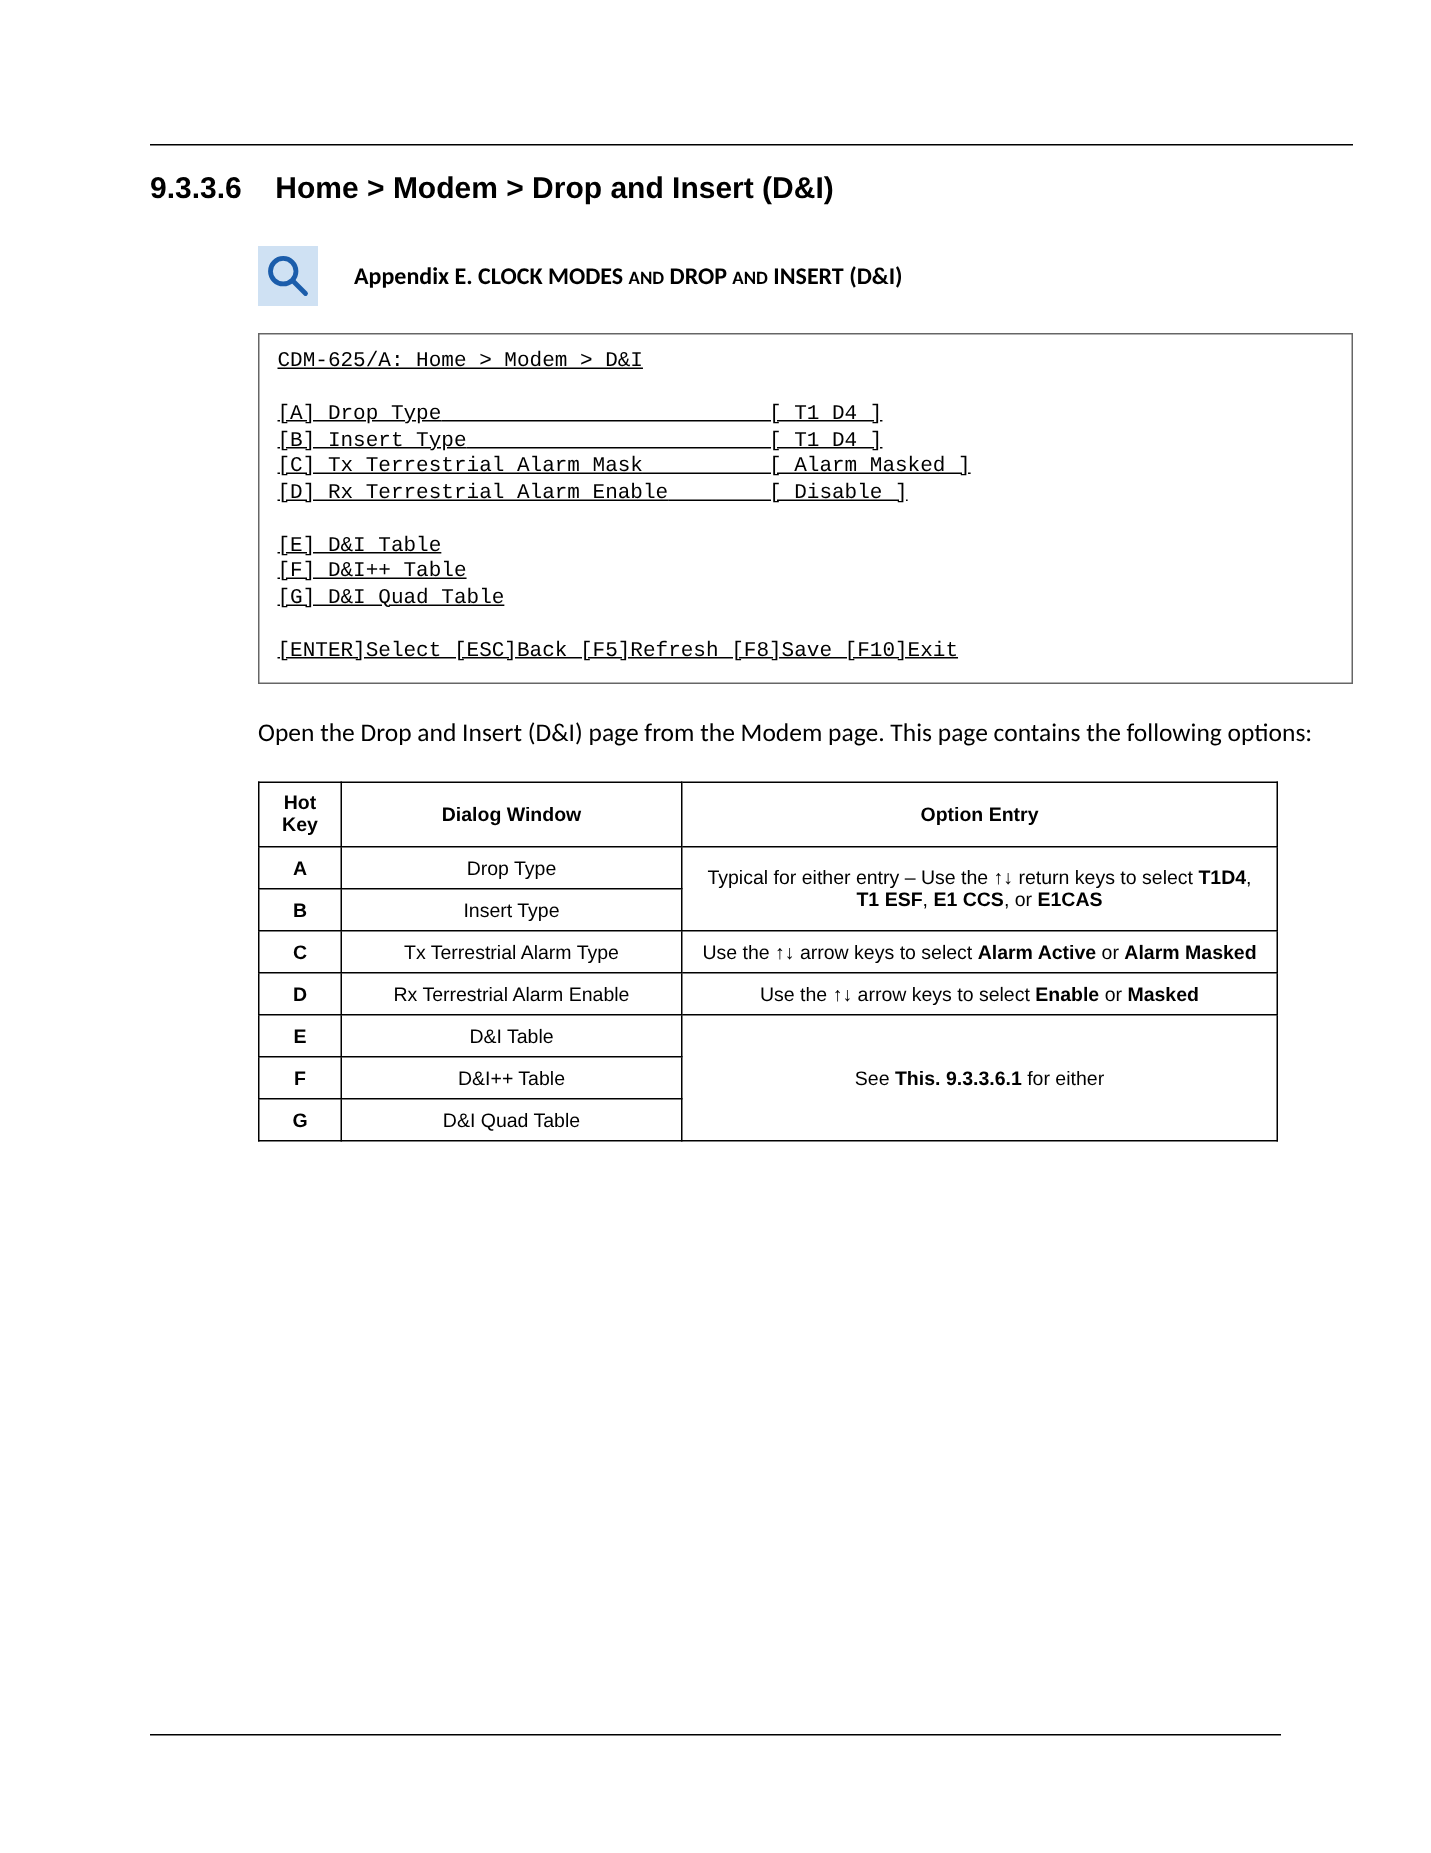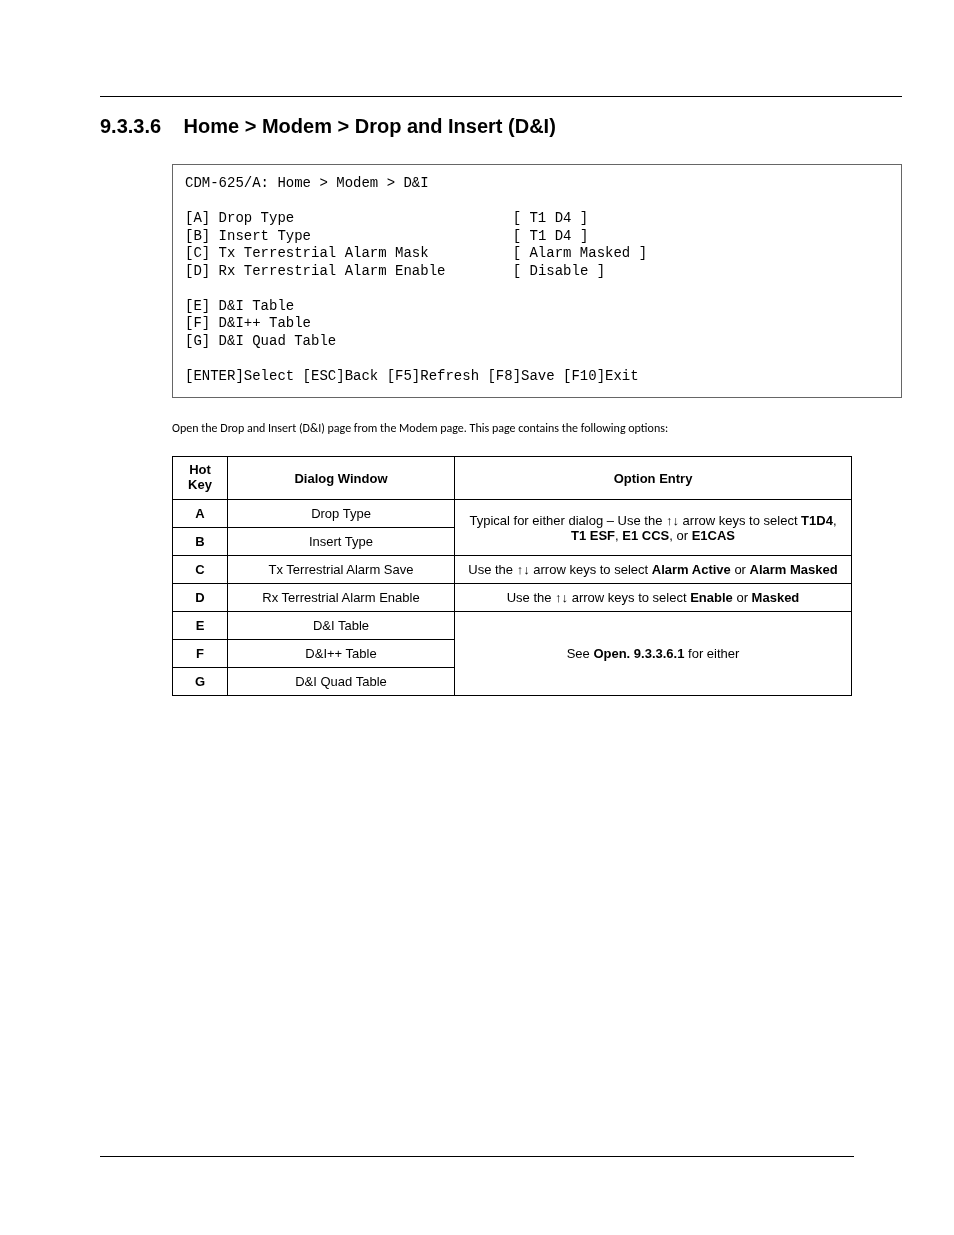--- a/index.html
+++ b/index.html
@@ -68,24 +68,25 @@
   }
   .terminal {
     font-family: "Courier New", Courier, monospace;
     font-size: 14px;
     border: 1px solid #666;
     padding: 10px 12px 12px 12px;
     margin-left: 72px;
     margin-bottom: 22px;
     white-space: pre;
     line-height: 1.25;
+    text-decoration: underline;
   }
   .body-text {
     font-family: Calibri, "Segoe UI", Arial, sans-serif;
-    font-size: 12px;
+    font-size: 17px;
     margin-left: 72px;
     margin-bottom: 20px;
     line-height: 1.35;
   }
   table.opts {
     border-collapse: collapse;
     margin-left: 72px;
     font-family: Arial, Helvetica, sans-serif;
     font-size: 13px;
     margin-bottom: 28px;
@@ -113,20 +114,31 @@
 <body>
 
 <div class="page">
   <hr class="top-rule">
 
   <h2 class="heading">
     <span class="num">9.3.3.6</span>
     <span>Home &gt; Modem &gt; Drop and Insert (D&amp;I)</span>
   </h2>
 
+  <div class="appendix-row">
+    <div class="magnifier-box">
+      <svg viewBox="0 0 32 32">
+        <circle cx="13" cy="13" r="8" fill="none" stroke="#1b5dab" stroke-width="3"></circle>
+        <line x1="19" y1="19" x2="27" y2="27" stroke="#1b5dab" stroke-width="3" stroke-linecap="round"></line>
+      </svg>
+    </div>
+    <div class="appendix-text">
+      <span>Appendix E. CLOCK MODES </span><span class="small">AND</span><span> DROP </span><span class="small">AND</span><span> INSERT (D&amp;I)</span>
+    </div>
+  </div>
 
   <div class="terminal"><span>CDM-625/A: Home &gt; Modem &gt; D&amp;I</span>
 
 <span>[A] Drop Type</span>                          <span>[ T1 D4 ]</span>
 <span>[B] Insert Type</span>                        <span>[ T1 D4 ]</span>
 <span>[C] Tx Terrestrial Alarm Mask</span>          <span>[ Alarm Masked ]</span>
 <span>[D] Rx Terrestrial Alarm Enable</span>        <span>[ Disable ]</span>
 
 <span>[E] D&amp;I Table</span>
 <span>[F] D&amp;I++ Table</span>
@@ -140,46 +152,46 @@
     <tbody>
         <tr>
       <th class="hot">Hot Key</th>
       <th>Dialog Window</th>
       <th>Option Entry</th>
     </tr>
     <tr>
       <td class="hot">A</td>
       <td class="dlg">Drop Type</td>
       <td class="entry" rowspan="2">
-        <span>Typical for either dialog – Use the ↑↓ arrow keys to select </span><span class="b">T1D4</span><span>, </span><span class="b">T1 ESF</span><span>, </span><span class="b">E1 CCS</span><span>, or </span><span class="b">E1CAS</span>
+        <span>Typical for either entry – Use the ↑↓ return keys to select </span><span class="b">T1D4</span><span>, </span><span class="b">T1 ESF</span><span>, </span><span class="b">E1 CCS</span><span>, or </span><span class="b">E1CAS</span>
       </td>
     </tr>
     <tr>
       <td class="hot">B</td>
       <td class="dlg">Insert Type</td>
     </tr>
     <tr>
       <td class="hot">C</td>
-      <td class="dlg">Tx Terrestrial Alarm Save</td>
+      <td class="dlg">Tx Terrestrial Alarm Type</td>
       <td class="entry">
         <span>Use the ↑↓ arrow keys to select </span><span class="b">Alarm Active</span><span> or </span><span class="b">Alarm Masked</span>
       </td>
     </tr>
     <tr>
       <td class="hot">D</td>
       <td class="dlg">Rx Terrestrial Alarm Enable</td>
       <td class="entry">
         <span>Use the ↑↓ arrow keys to select </span><span class="b">Enable</span><span> or </span><span class="b">Masked</span>
       </td>
     </tr>
     <tr>
       <td class="hot">E</td>
       <td class="dlg">D&amp;I Table</td>
       <td class="entry" rowspan="3">
-        <span>See </span><span class="b">Open. 9.3.3.6.1</span><span> for either</span>
+        <span>See </span><span class="b">This. 9.3.3.6.1</span><span> for either</span>
       </td>
     </tr>
     <tr>
       <td class="hot">F</td>
       <td class="dlg">D&amp;I++ Table</td>
     </tr>
     <tr>
       <td class="hot">G</td>
       <td class="dlg">D&amp;I Quad Table</td>
     </tr>

